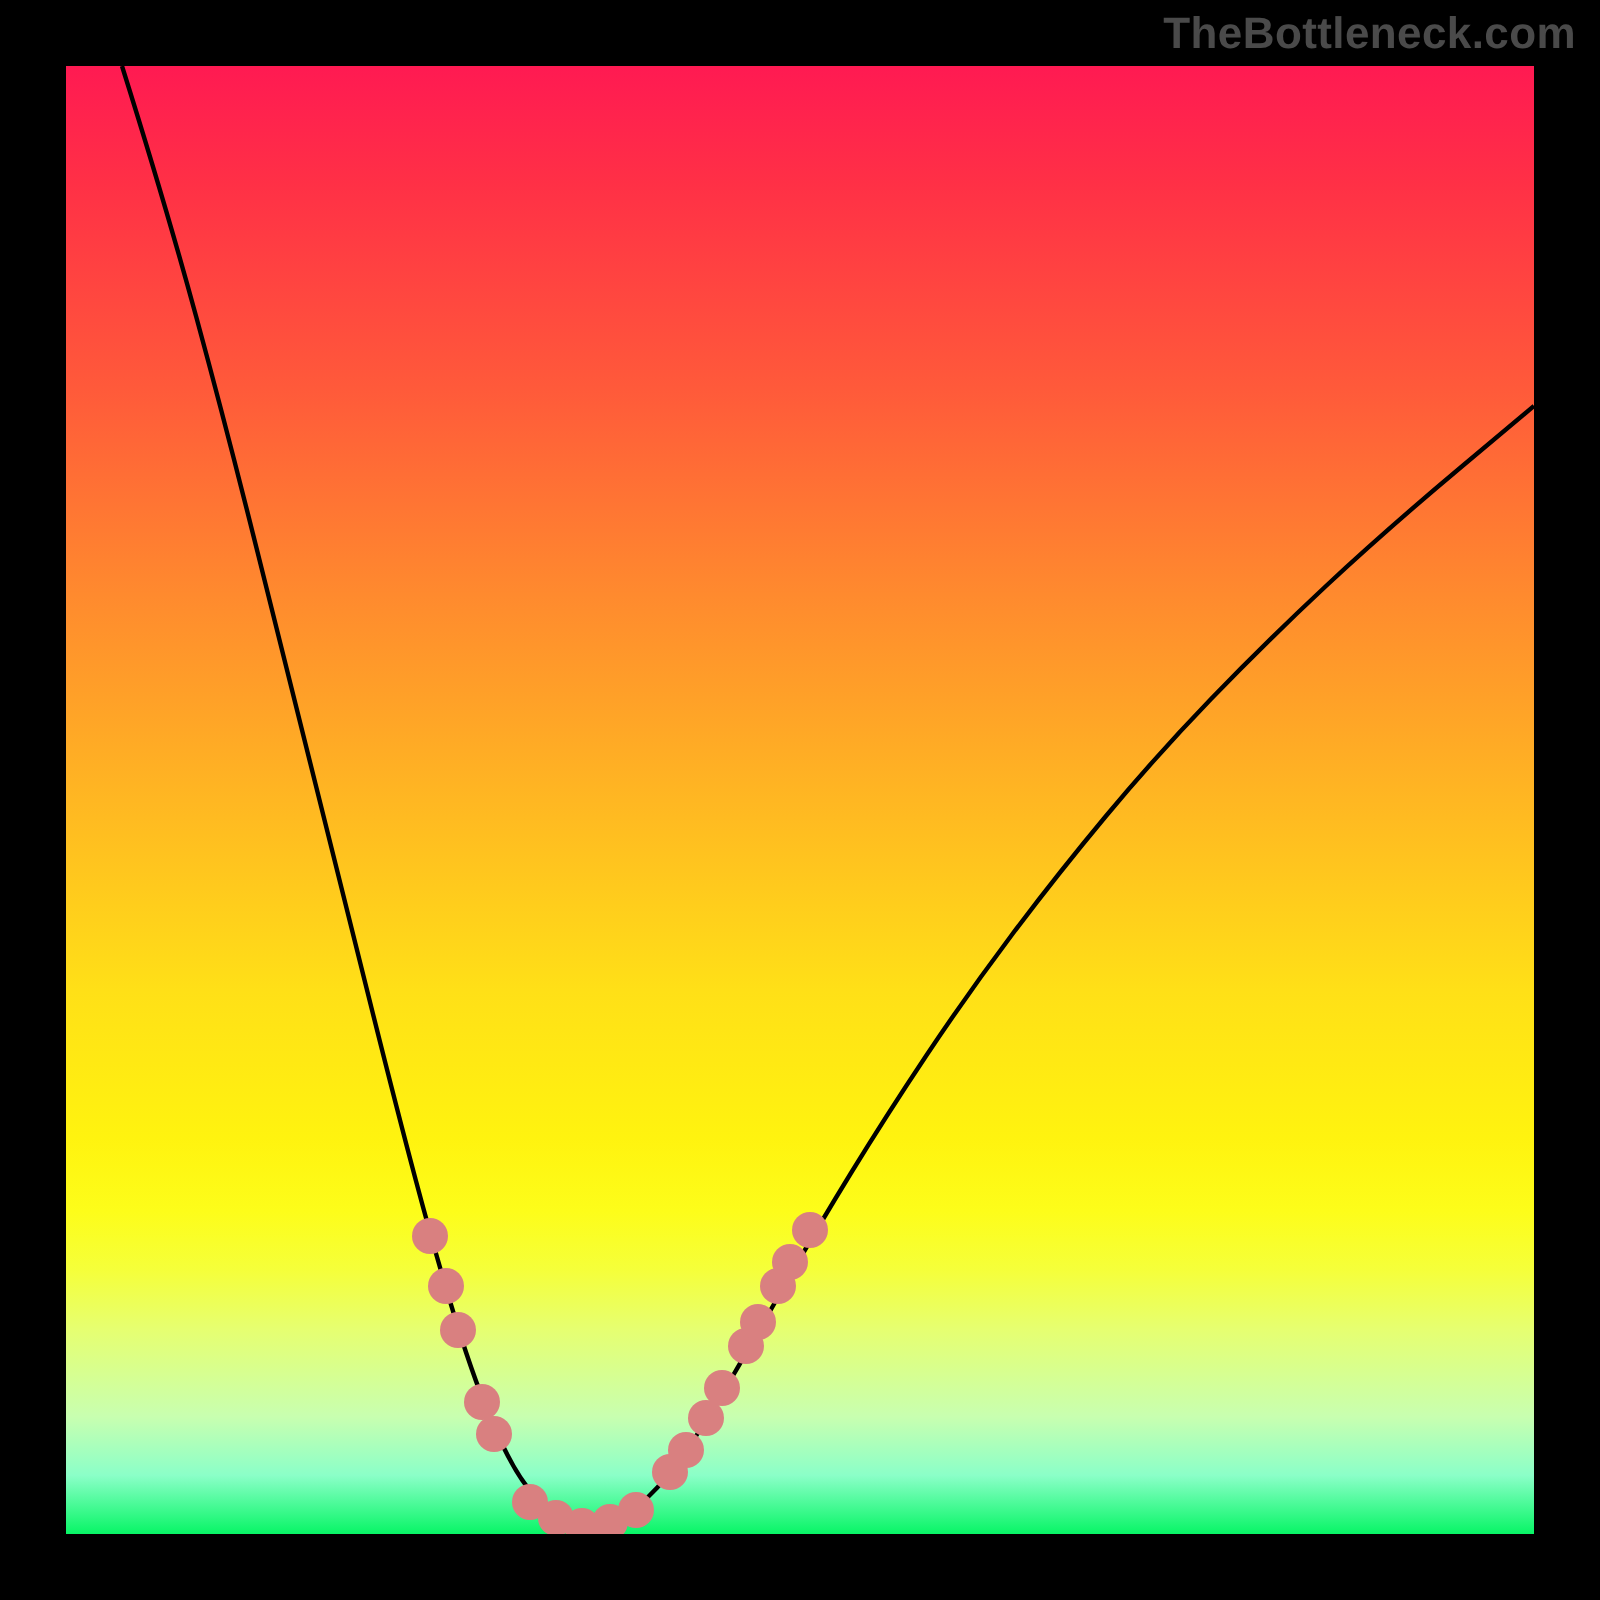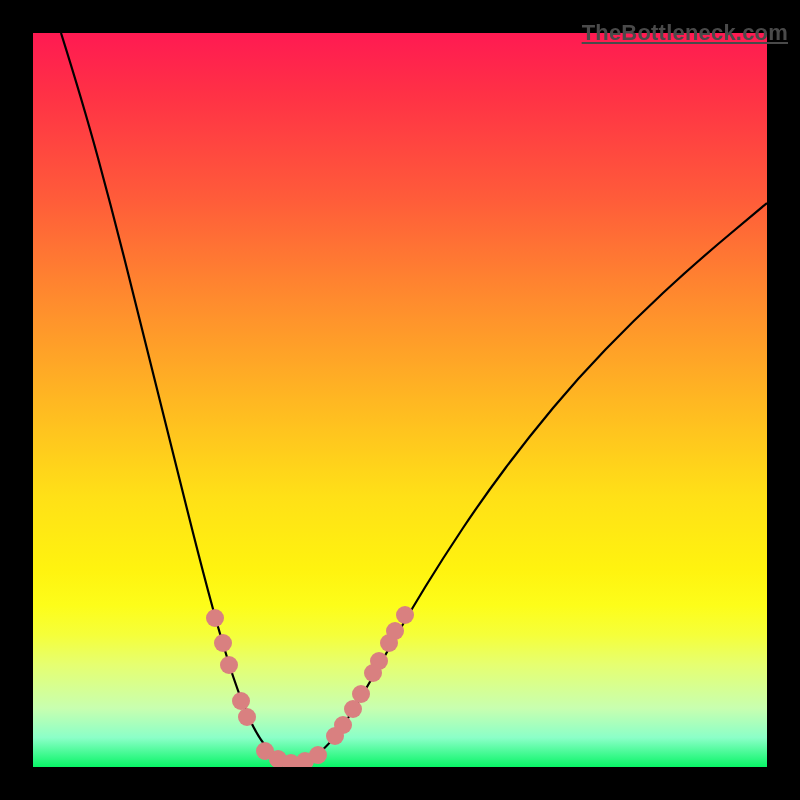--- a/index.html
+++ b/index.html
@@ -12,28 +12,27 @@
     font-family: Arial, Helvetica, sans-serif;
   }
   .frame {
     position: relative;
     width: 800px;
     height: 800px;
     background: #000;
   }
   .watermark {
     position: absolute;
-    top: 20px;
+    top: 4px;
     right: 12px;
     color: #4a4a4a;
     font-size: 22px;
     font-weight: 600;
     letter-spacing: 0.2px;
     z-index: 5;
-    text-decoration: underline;
   }
   .plot {
     position: absolute;
     left: 33px;
     top: 33px;
     width: 734px;
     height: 734px;
     overflow: hidden;
   }
   .gradient {

